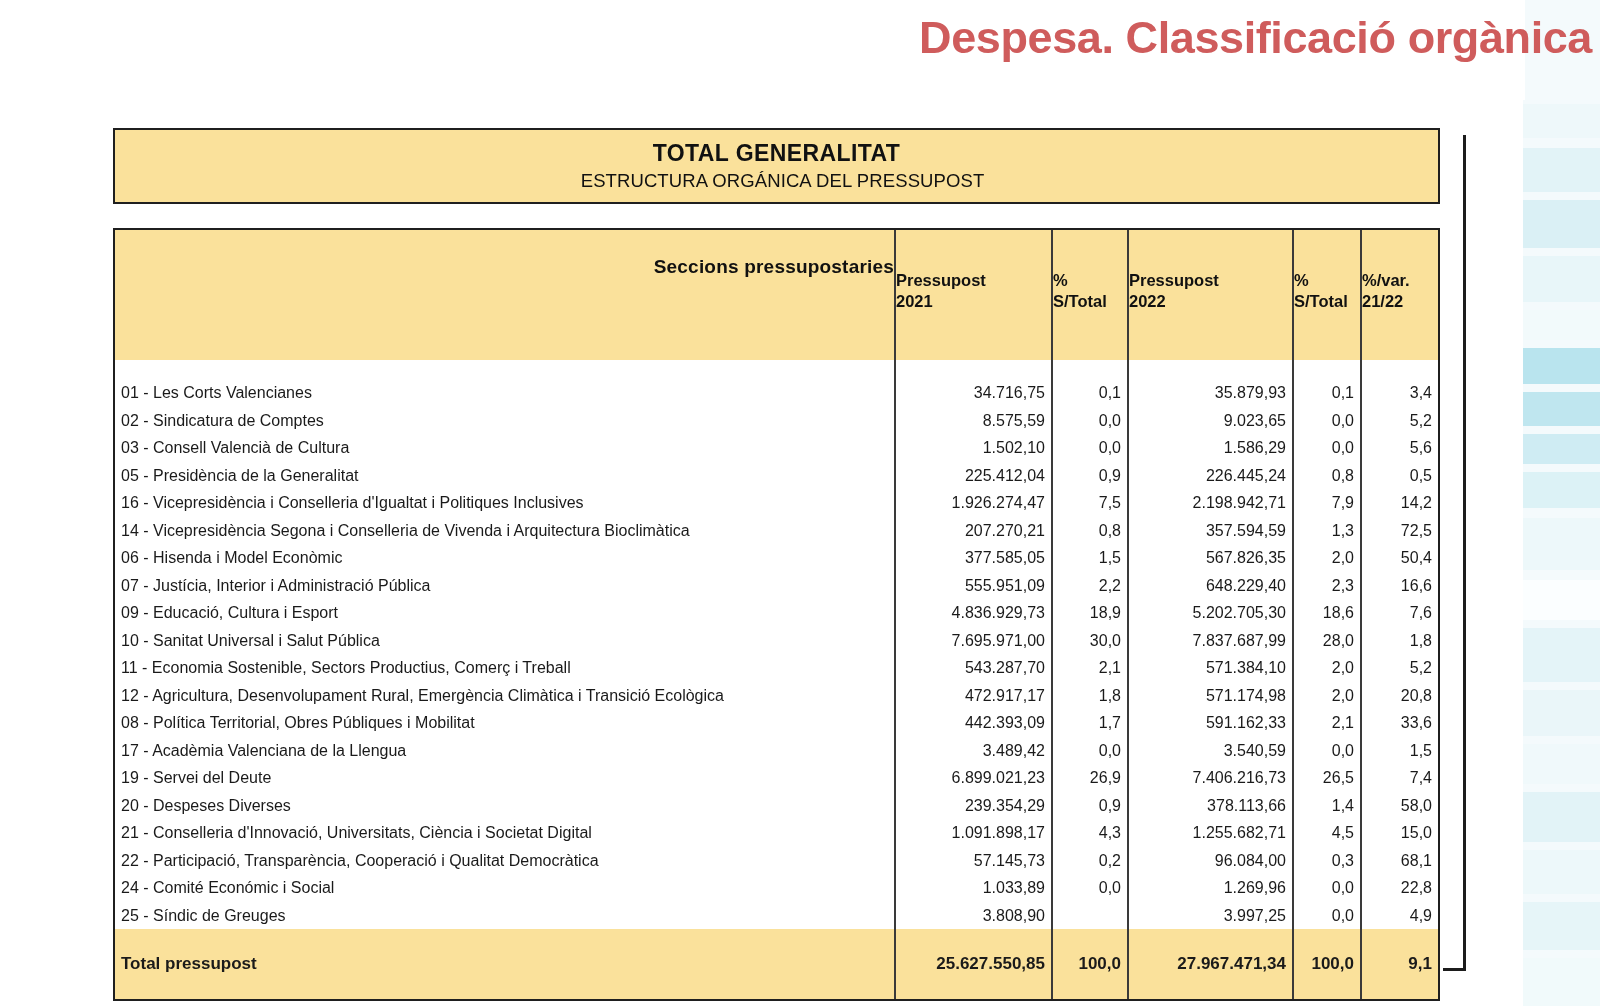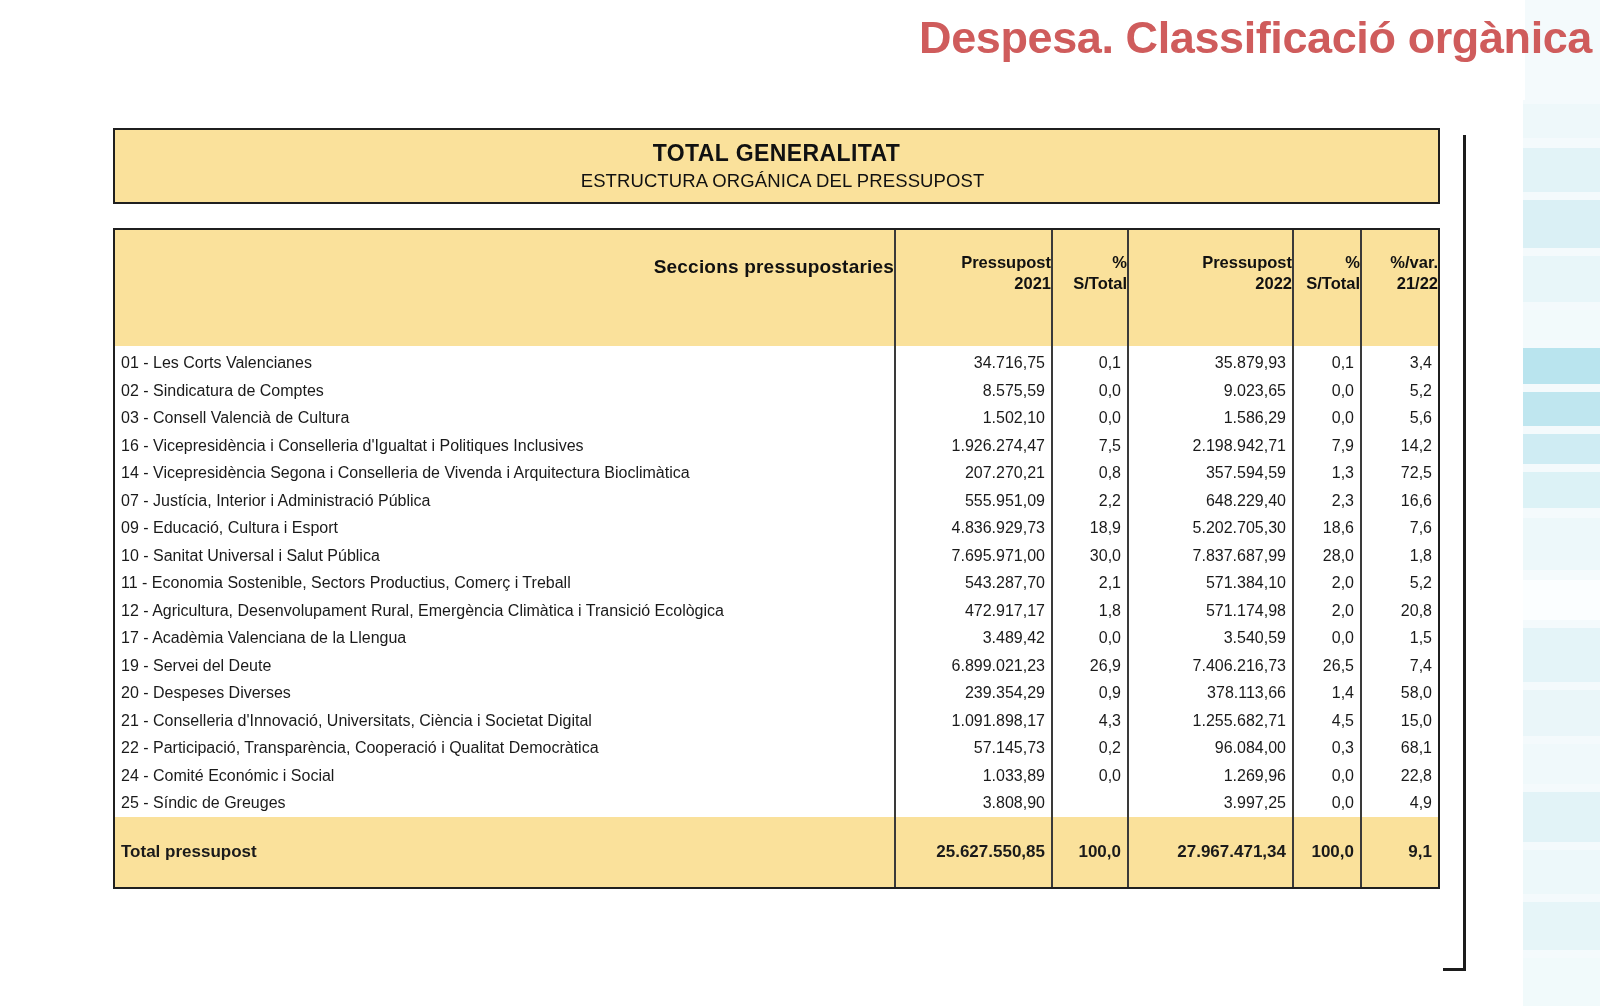--- a/index.html
+++ b/index.html
@@ -145,38 +145,38 @@
     font-size: 17px;
   }
   th.h-name {
     text-align: right;
     font-size: 19px;
     letter-spacing: 0.2px;
     padding-top: 26px;
     vertical-align: top;
   }
   th.h-num {
-    text-align: right;
+    text-align: left;
     line-height: 1.3;
     border-left: 2px solid #3a3a3a;
     font-size: 16.5px;
-    padding-top: 22px;
+    padding-top: 40px;
     vertical-align: top;
   }
   th.h-num .l2 { display: block; }
 
   tbody td {
     padding: 0 6px;
     height: 27.5px;
     line-height: 27.5px;
     font-size: 16px;
     white-space: nowrap;
     overflow: hidden;
   }
-  tbody tr:first-child td { padding-top: 3px; }
+  tbody tr:first-child td { padding-top: 19px; }
   td.t-name {
     text-align: left;
     padding-left: 6px;
   }
   td.t-num {
     text-align: right;
     border-left: 2px solid #3a3a3a;
     padding-right: 6px;
   }
 
@@ -283,36 +283,52 @@
         </tr>
         <tr>
           <td class="t-name">03 - Consell Valencià de Cultura</td>
           <td class="t-num">1.502,10</td>
           <td class="t-num">0,0</td>
           <td class="t-num">1.586,29</td>
           <td class="t-num">0,0</td>
           <td class="t-num">5,6</td>
         </tr>
         <tr>
+          <td class="t-name">05 - Presidència de la Generalitat</td>
+          <td class="t-num">225.412,04</td>
+          <td class="t-num">0,9</td>
+          <td class="t-num">226.445,24</td>
+          <td class="t-num">0,8</td>
+          <td class="t-num">0,5</td>
+        </tr>
+        <tr>
           <td class="t-name">16 - Vicepresidència i Conselleria d'Igualtat i Politiques Inclusives</td>
           <td class="t-num">1.926.274,47</td>
           <td class="t-num">7,5</td>
           <td class="t-num">2.198.942,71</td>
           <td class="t-num">7,9</td>
           <td class="t-num">14,2</td>
         </tr>
         <tr>
           <td class="t-name">14 - Vicepresidència Segona i Conselleria de Vivenda i Arquitectura Bioclimàtica</td>
           <td class="t-num">207.270,21</td>
           <td class="t-num">0,8</td>
           <td class="t-num">357.594,59</td>
           <td class="t-num">1,3</td>
           <td class="t-num">72,5</td>
         </tr>
         <tr>
+          <td class="t-name">06 - Hisenda i Model Econòmic</td>
+          <td class="t-num">377.585,05</td>
+          <td class="t-num">1,5</td>
+          <td class="t-num">567.826,35</td>
+          <td class="t-num">2,0</td>
+          <td class="t-num">50,4</td>
+        </tr>
+        <tr>
           <td class="t-name">07 - Justícia, Interior i Administració Pública</td>
           <td class="t-num">555.951,09</td>
           <td class="t-num">2,2</td>
           <td class="t-num">648.229,40</td>
           <td class="t-num">2,3</td>
           <td class="t-num">16,6</td>
         </tr>
         <tr>
           <td class="t-name">09 - Educació, Cultura i Esport</td>
           <td class="t-num">4.836.929,73</td>
@@ -337,20 +353,28 @@
           <td class="t-num">2,0</td>
           <td class="t-num">5,2</td>
         </tr>
         <tr>
           <td class="t-name">12 - Agricultura, Desenvolupament Rural, Emergència Climàtica i Transició Ecològica</td>
           <td class="t-num">472.917,17</td>
           <td class="t-num">1,8</td>
           <td class="t-num">571.174,98</td>
           <td class="t-num">2,0</td>
           <td class="t-num">20,8</td>
+        </tr>
+        <tr>
+          <td class="t-name">08 - Política Territorial, Obres Públiques i Mobilitat</td>
+          <td class="t-num">442.393,09</td>
+          <td class="t-num">1,7</td>
+          <td class="t-num">591.162,33</td>
+          <td class="t-num">2,1</td>
+          <td class="t-num">33,6</td>
         </tr>
         <tr>
           <td class="t-name">17 - Acadèmia Valenciana de la Llengua</td>
           <td class="t-num">3.489,42</td>
           <td class="t-num">0,0</td>
           <td class="t-num">3.540,59</td>
           <td class="t-num">0,0</td>
           <td class="t-num">1,5</td>
         </tr>
         <tr>

